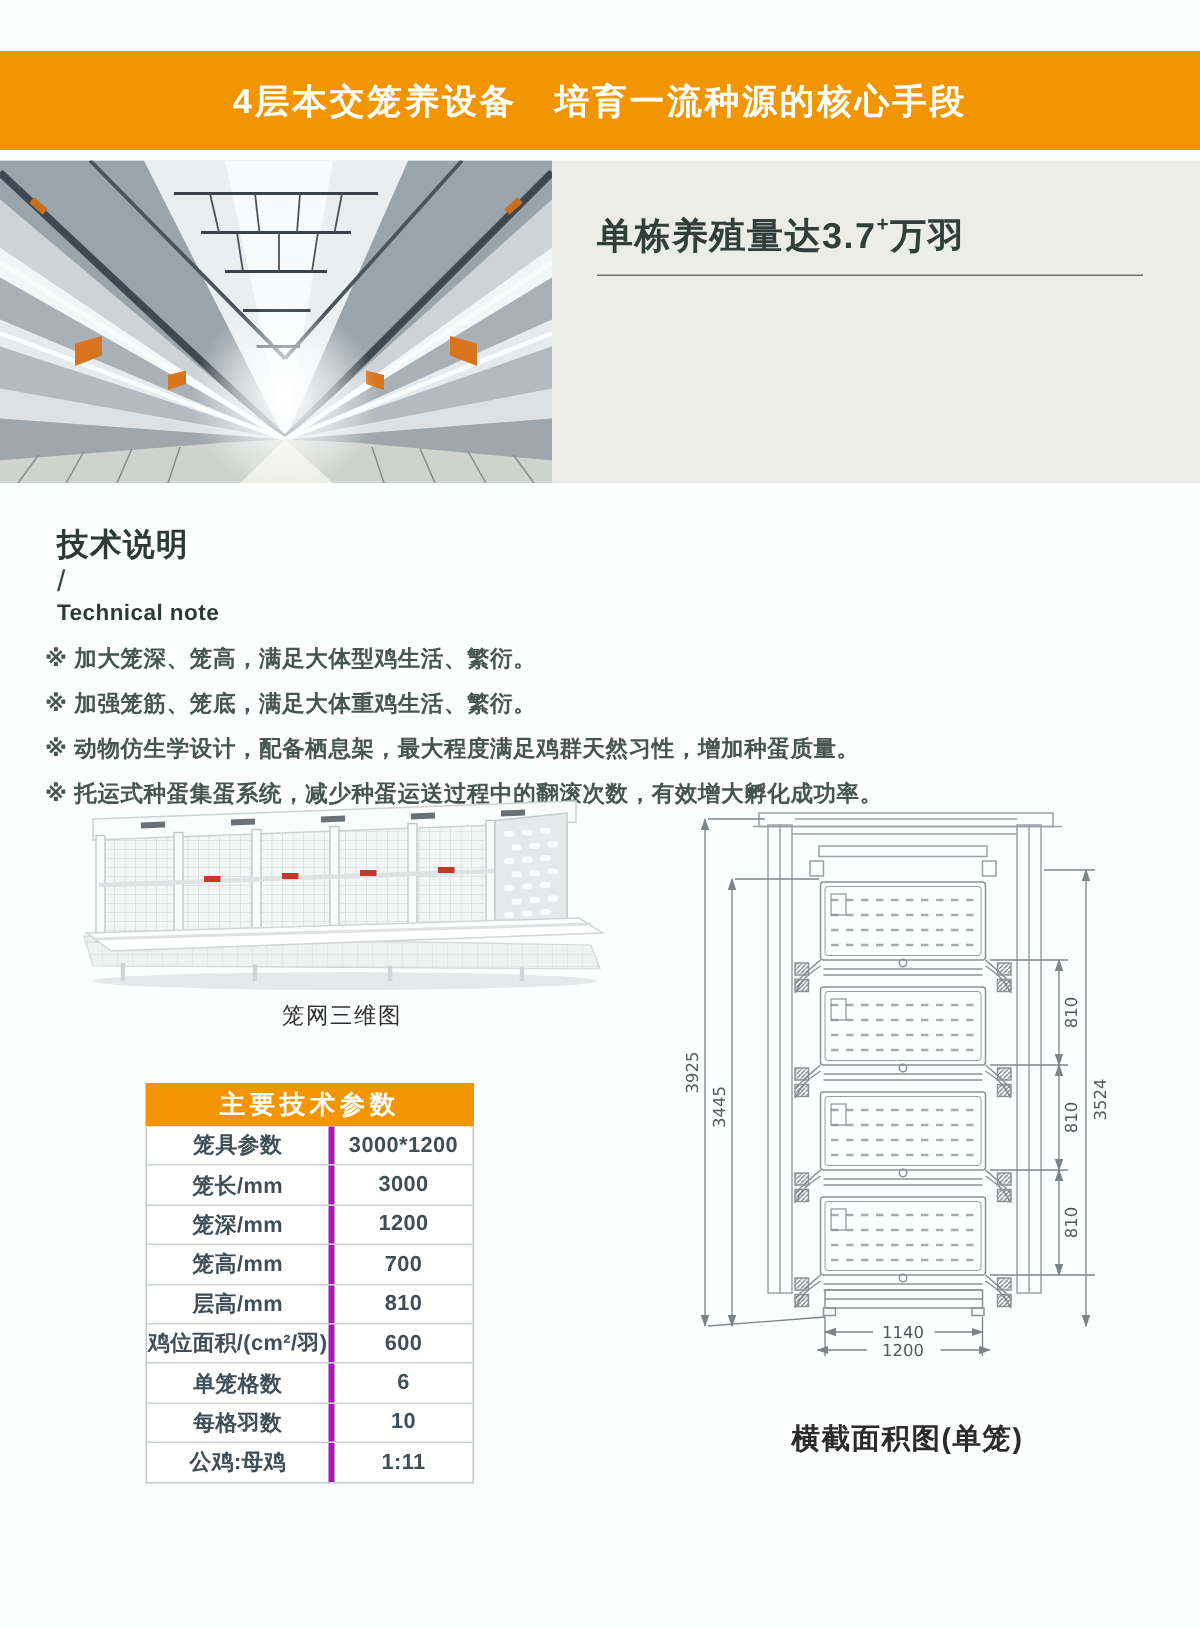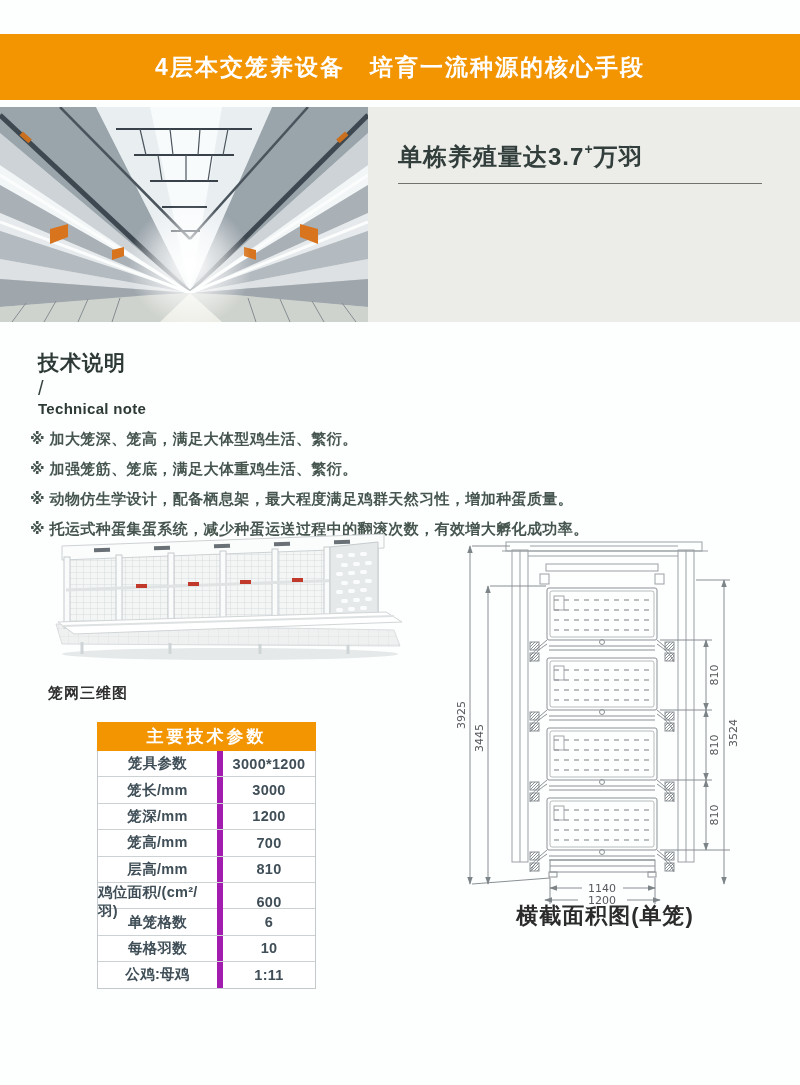--- a/index.html
+++ b/index.html
@@ -42,43 +42,43 @@
   .technote-title .cn{font-size:21px;font-weight:800;letter-spacing:1px;}
   .technote-title .slash{font-size:20px;font-weight:400;margin:0 6px 0 8px;color:#39453f;}
   .technote-title .en{font-size:15px;font-weight:700;letter-spacing:0.3px;}
   .technote-items{margin-top:13px;}
   .technote-item{
     font-size:15px;font-weight:600;color:#46564f;margin-bottom:11px;letter-spacing:0.4px;
   }
   
   .cage-figure{position:absolute;left:48px;top:524px;width:360px;}
   .cage-figure svg{display:block;width:360px;height:140px;}
-  .cage-caption{margin-top:20px;font-size:15px;color:#2f2f2f;letter-spacing:1px;font-weight:700;}
+  .cage-caption{margin-top:4px;text-align:center;font-size:15px;color:#2f2f2f;letter-spacing:1px;font-weight:400;}
   
   .spec-table{position:absolute;left:97px;top:722px;width:219px;box-sizing:border-box;}
   .spec-header{
     background:#F29500;color:#ffffff;text-align:center;
     font-size:17px;font-weight:bold;letter-spacing:3px;height:29px;line-height:29px;
   }
   .spec-body{
     border:1px solid #c3c9cc;border-top:none;background:#ffffff;
   }
   .spec-row{display:grid;grid-template-columns:125px 1fr;height:25.4px;border-bottom:1px solid #ccd1d4;}
   .spec-row:last-child{border-bottom:none;}
   .spec-cell{
     display:flex;align-items:center;justify-content:center;
     font-size:14.5px;font-weight:600;color:#3f4e57;letter-spacing:0.3px;
   }
-  .spec-cell.label{border-right:6px solid #a21caf;}
+  .spec-cell.label{border-right:4px solid #a21caf;}
   
   .drawing{position:absolute;left:450px;top:538px;width:350px;}
   .drawing svg{display:block;width:350px;height:374px;}
   .drawing-caption{
-    position:absolute;left:450px;top:901px;width:310px;text-align:center;
-    font-size:22px;color:#2b2b2b;letter-spacing:1px;font-weight:600;
+    position:absolute;left:450px;top:946px;width:310px;text-align:center;
+    font-size:19px;color:#2b2b2b;letter-spacing:1px;font-weight:600;
   }
   text.dim{font-family:"DejaVu Sans","Liberation Sans",sans-serif;font-size:11px;fill:#55595c;}
 </style>
 </head>
 <body>
 
 <div class="header-band">
   <div class="header-title">4层本交笼养设备　培育一流种源的核心手段</div>
 </div>
 

